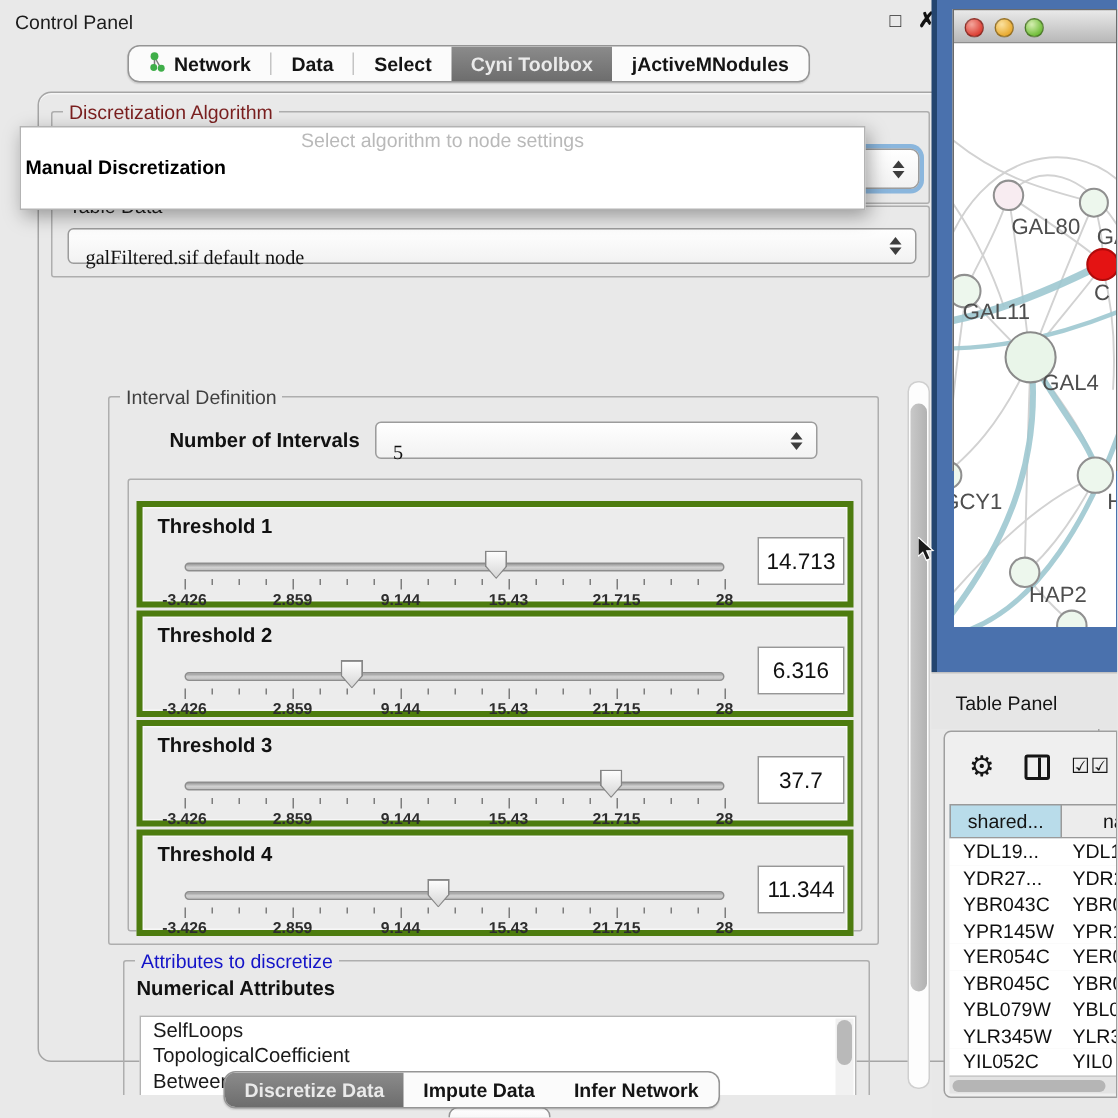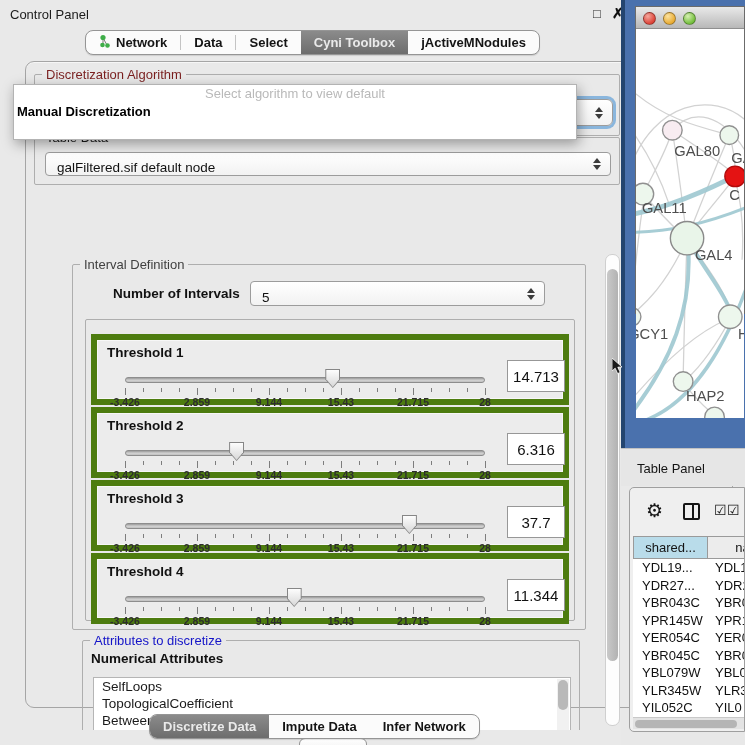--- a/index.html
+++ b/index.html
@@ -25,22 +25,22 @@
   #outer-box { position:absolute; left:8px; top:61px; width:708px; height:647px;
                border:1px solid #a5a5a5; border-radius:9px; background:#e9e9e9;
                box-shadow: inset 0 1px 0 #f6f6f6; margin-left: 17px; }
 
   .group { position:absolute; border:1px solid #aeaeae; border-radius:2px; }
   .group > .gtitle { position:absolute; top:-8px; left:7px; background:#e9e9e9; padding:0 4px;
                      font-size:13px; white-space:nowrap; }
 
   
   .combo { position:absolute; background:linear-gradient(#ffffff,#f2f2f2); border:1px solid #9c9c9c;
-           border-radius:4px; display:flex; align-items:flex-end; padding:16px 26px 0 11px;
-           font-size:13.5px; color:#111; }
+           border-radius:4px; display:flex; align-items:center; padding:16px 26px 0 11px;
+           font-size:13.5px; color:#111;font-family:Liberation Serif, serif; }
   .combo .arrows { position:absolute; right:9px; top:50%; transform:translateY(-50%);
                    display:flex; flex-direction:column; gap:2px; }
   .combo .arrows i { display:block; width:0; height:0; border-left:4px solid transparent; border-right:4px solid transparent; }
   .combo .arrows i.up { border-bottom:5px solid #3c3c3c; }
   .combo .arrows i.dn { border-top:5px solid #3c3c3c; }
   #algo-combo { left:16px; top:24px; width:562px; height:27px; border-radius:6px;
                 box-shadow:0 0 0 3px rgba(106,164,216,.75); }
 
   
   #algo-popup { position:absolute; left:13px; top:84px; width:564px; height:56px; background:#fff;
@@ -49,21 +49,21 @@
   #algo-popup .opt  { height:17px; line-height:17px; padding-left:3px; font-size:13px; color:#000; }
   #algo-popup .opt.bold { font-weight:bold; }
 
   
   #settings-pane { position:absolute; left:16px; top:190px; width:586px; height:478px; overflow:hidden; }
   .vscroll { position:absolute; background:#fdfdfd; border:1px solid #cfcfcf; border-radius:7px; }
   .vscroll .thumb { position:absolute; left:1px; right:1px; background:linear-gradient(90deg,#c9c9c9,#b2b2b2); border-radius:6px; }
 
   
   .thr-box { position:relative; width:478px; height:71px; margin:0 0 2px 5px;
-             border:6px solid #4d7c0f; background:#ececec; box-shadow: inset 0 0 0 1px #f7f7f7; }
+             border:4px solid #4d7c0f; background:#ececec; box-shadow: inset 0 0 0 1px #f7f7f7; }
   .thr-label { position:absolute; left:10px; top:5px; font-size:13.5px; font-weight:bold; color:#111; }
   .thr-track { position:absolute; left:28px; top:37px; width:360px; height:6px; border:1px solid #8d8d8d;
                border-radius:4px; background:linear-gradient(#9a9a9a,#d2d2d2 55%,#c0c0c0); }
   .thr-thumb { position:absolute; top:29px; width:15px; height:19px;
                clip-path:polygon(0 0,100% 0,100% 55%,50% 100%,0 55%); background:#868686; }
   .thr-thumb i { position:absolute; left:1px; top:1px; right:1px; bottom:1px;
                  clip-path:polygon(0 0,100% 0,100% 55%,50% 100%,0 55%);
                  background:linear-gradient(#fdfdfd,#d7d7d7); }
   .tick { position:absolute; top:48px; width:1px; background:#7d7d7d; height:4px; }
   .tick.major { height:7px; }
@@ -368,21 +368,21 @@
         </div>
         <div class="tab">
           <span>Impute Data</span>
         </div>
         <div class="tab">
           <span>Infer Network</span>
         </div>
       </div>
 
     <div id="algo-popup">
-      <div class="ghost">Select algorithm to view default</div>
+      <div class="ghost">Select algorithm to node settings</div>
       <div class="opt bold">Manual Discretization</div>
     </div>
   </div>
 
   <div id="net-frame">
     <div id="net-window">
       <div id="net-titlebar">
         <span class="tl" id="tl-close"></span>
         <span class="tl" id="tl-min"></span>
         <span class="tl" id="tl-zoom"></span>

